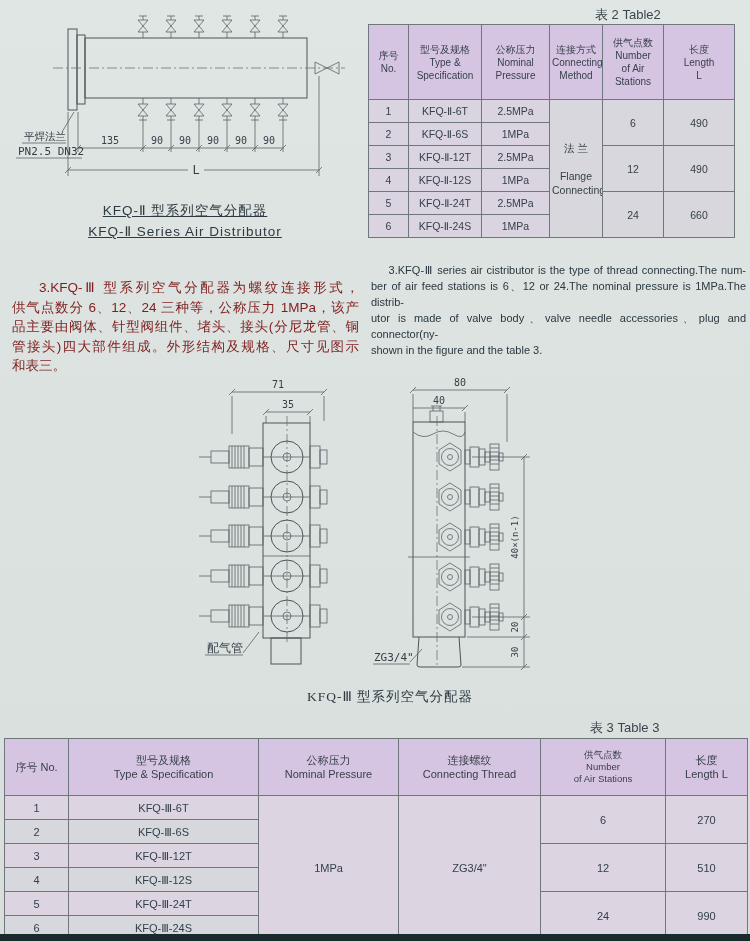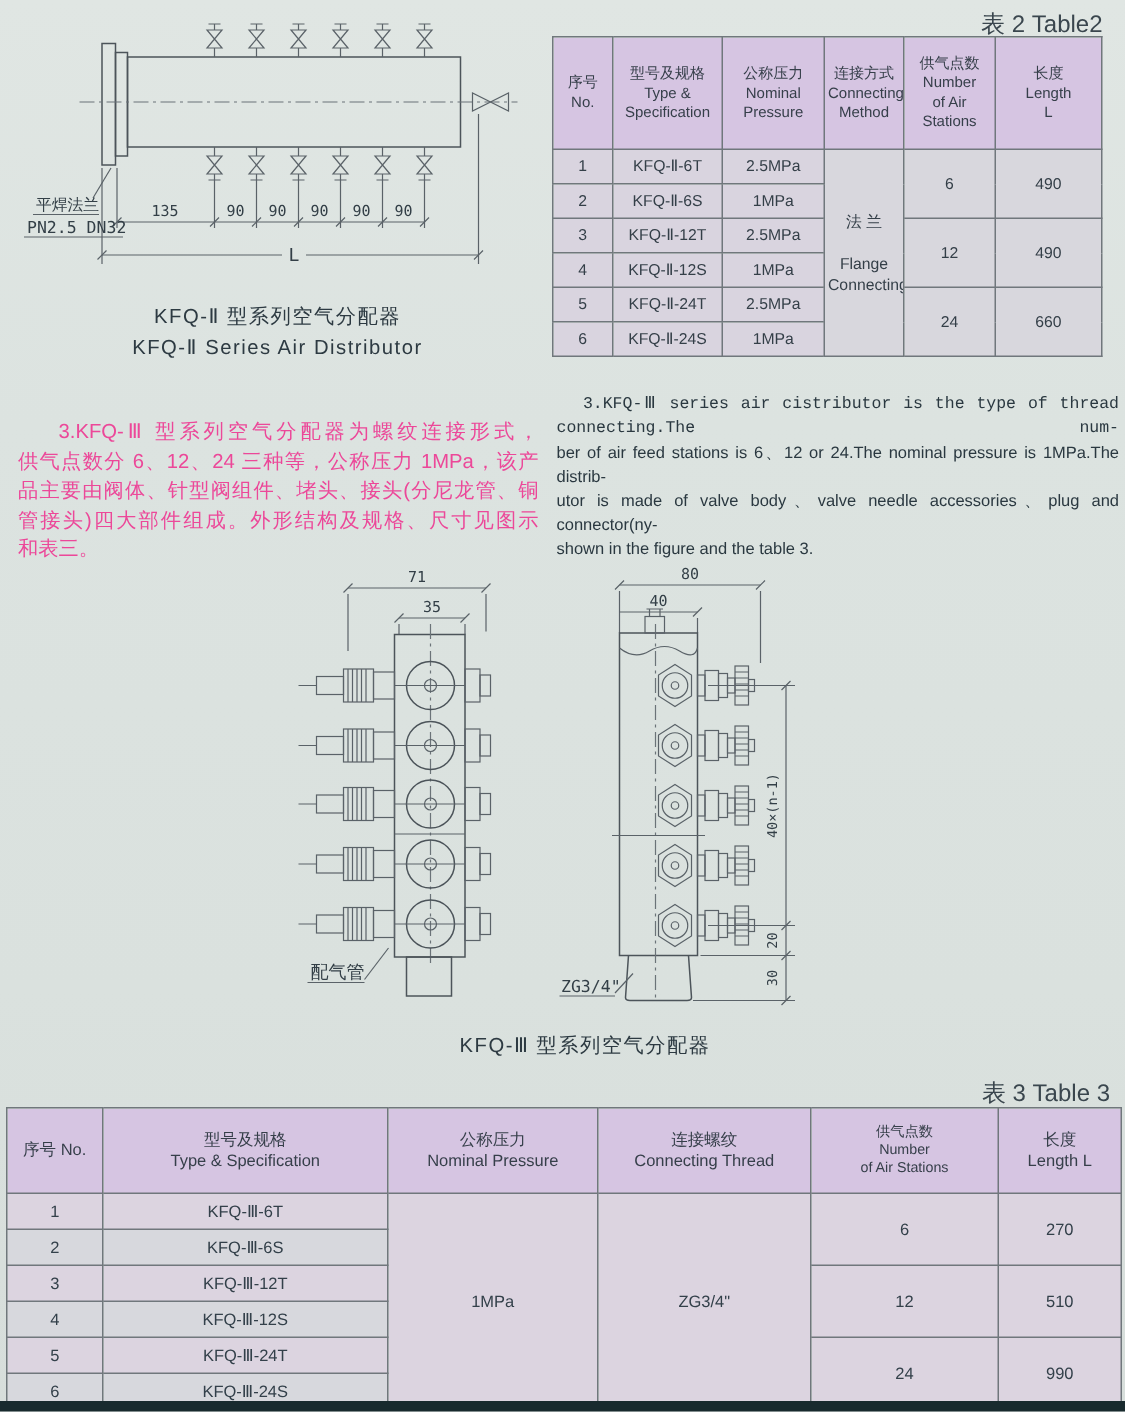--- a/index.html
+++ b/index.html
@@ -11,29 +11,29 @@
   .abs{position:absolute;}
   
   svg{display:block;}
   .dln{stroke:#4c545a;stroke-width:1;fill:none;}
   .dthin{stroke:#5a6268;stroke-width:0.8;fill:none;}
   .dcl{stroke:#6b7378;stroke-width:0.8;fill:none;stroke-dasharray:10 3 2 3;}
   .dtext{font-family:"DejaVu Sans Mono",monospace;font-size:10px;fill:#333f47;}
   .dtext-cn{font-family:"Liberation Sans",sans-serif;font-size:10.5px;fill:#333f47;}
   
   .caption{text-align:center;line-height:21px;font-size:13.5px;color:#2d3a42;letter-spacing:1px;}
-  .tabletag{font-size:16px;color:#3a464e;text-align:right;}
+  .tabletag{font-size:13px;color:#3a464e;}
   
-  .para-cn{font-size:13.5px;line-height:19.5px;color:#ec4899;}
+  .para-cn{font-size:13.5px;line-height:19.5px;color:#7f1d1d;}
   .para-cn .ln{text-align:justify;text-align-last:justify;}
   .para-cn .ln.first{text-indent:2em;}
   .para-cn .ln.last{text-align-last:left;}
   .para-en{font-size:11px;line-height:16px;color:#2a3840;}
   .para-en .ln{text-align:justify;text-align-last:justify;}
-  .para-en .ln.first{text-indent:1.6em;font-family:Liberation Mono, monospace;}
+  .para-en .ln.first{text-indent:1.6em;}
   .para-en .ln.last{text-align-last:left;}
   
   table{border-collapse:collapse;table-layout:fixed;}
   th,td{border:1px solid #70777c;text-align:center;vertical-align:middle;
         white-space:pre-line;overflow:hidden;padding:0 2px;}
   th{background:#d6c5e2;font-weight:normal;color:#363f4a;}
   .t2{width:366px;font-size:10px;line-height:13px;}
   .t2 th{height:74px;}
   .t2 td{height:22px;font-size:10.5px;background:#d9d4df;color:#343f48;}
   .t2 td.merged{background:#d8d7dd;line-height:14px;}
@@ -101,21 +101,21 @@
   <text class="dtext" x="188" y="170" text-anchor="middle" style="font-size:12px">L</text>
 
   <line class="dthin" x1="54" y1="128" x2="66" y2="108"></line>
   <text class="dtext-cn" x="16" y="136">平焊法兰</text>
   <line class="dthin" x1="14" y1="139" x2="58" y2="139"></line>
   <text class="dtext" x="10" y="151" style="font-size:11px">PN2.5 DN32</text>
   <line class="dthin" x1="8" y1="154" x2="74" y2="154"></line>
 </svg>
 </div>
 
-<div class="abs caption" style="left:8px;top:200px;width:354px;">
+<div class="abs caption" style="left:8px;top:200px;width:354px;text-decoration:underline;">
   <div>KFQ-Ⅱ 型系列空气分配器</div>
   <div>KFQ-Ⅱ Series Air Distributor</div>
 </div>
 
 <div class="abs tabletag" style="left:595px;top:6px;width:140px;">表 2 Table2</div>
 
 <table class="t2 abs" style="left:368px;top:24px;">
   <colgroup>
       <col style="width:40px">
       <col style="width:73px">
@@ -395,21 +395,21 @@
   <text class="dtext" x="146" y="282" text-anchor="middle" style="font-size:9px" transform="rotate(-90 146 282)">30</text>
 
   <path class="dln" d="M47 267 L45 295 Q45 297 48 297 L86 297 Q89 297 89 295 L87 267"></path>
 
   <line class="dthin" x1="38" y1="292" x2="50" y2="279"></line>
   <text class="dtext" x="2" y="291" style="font-size:11px">ZG3/4"</text>
   <line class="dthin" x1="1" y1="294" x2="38" y2="294"></line>
 </svg>
 </div>
 
-<div class="abs caption" style="left:195px;top:686px;width:390px;">
+<div class="abs caption" style="left:195px;top:686px;width:390px;font-family:Liberation Serif, serif;">
   <div>KFQ-Ⅲ 型系列空气分配器</div>
 </div>
 
 <div class="abs tabletag" style="left:590px;top:719px;width:150px;">表 3 Table 3</div>
 
 <table class="t3 abs" style="left:4px;top:738px;">
   <colgroup>
       <col style="width:64px">
       <col style="width:190px">
       <col style="width:140px">

